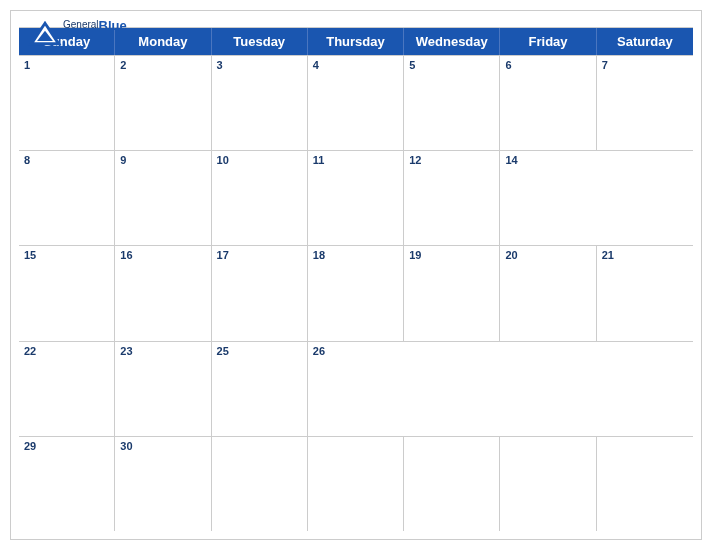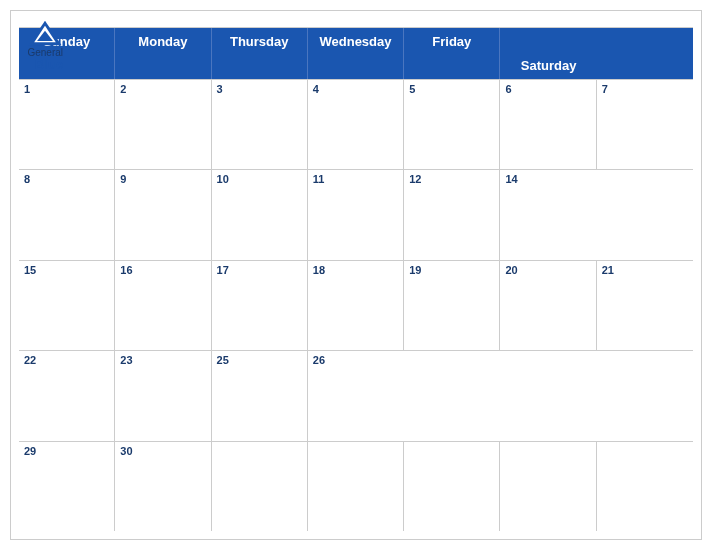--- a/index.html
+++ b/index.html
@@ -25,22 +25,22 @@
       align-items: center;
       justify-content: center;
       padding: 10px 16px 6px 16px;
       position: relative;
     }
     .logo-area {
       position: absolute;
       left: 16px;
       top: 8px;
       display: flex;
-      flex-direction: column;
-      align-items: flex-end;
+      flex-direction: row;
+      align-items: flex-start;
     }
     .calendar-title {
       font-size: 28px;
       font-weight: bold;
       color: #1a3a6b;
       text-align: center;
     }
     .country-label {
       position: absolute;
       right: 16px;
@@ -64,21 +64,20 @@
     .day-header {
       color: #fff;
       font-size: 13px;
       font-weight: bold;
       text-align: center;
       padding: 6px 0;
       border-right: 1px solid #4a76c0;
     }
     .day-header:last-child {
       border-right: none;
-      margin-top: 24px;
     }
     .weeks-container {
       flex: 1;
       display: flex;
       flex-direction: column;
     }
     .week-row {
       flex: 1;
       display: grid;
       grid-template-columns: repeat(7, 1fr);
@@ -115,20 +114,21 @@
   <span style="font-size:13px;color:#1a56b0;font-weight:bold;line-height:1;">Blue</span>
 </div>
     <h1 class="calendar-title"></h1>
     <span class="country-label"></span>
   </div>
 
   <div class="calendar-grid">
     <div class="day-headers">
     <div class="day-header">Sunday</div>
         <div class="day-header">Monday</div>
+        <div class="day-header">Tuesday</div>
         <div class="day-header">Thursday</div>
         <div class="day-header">Wednesday</div>
         <div class="day-header">Friday</div>
         <div class="day-header">Saturday</div>
       </div>
     <div class="weeks-container">
     <div class="week-row">
           <div class="day-cell">
             <span class="day-num">1</span>
           </div>

